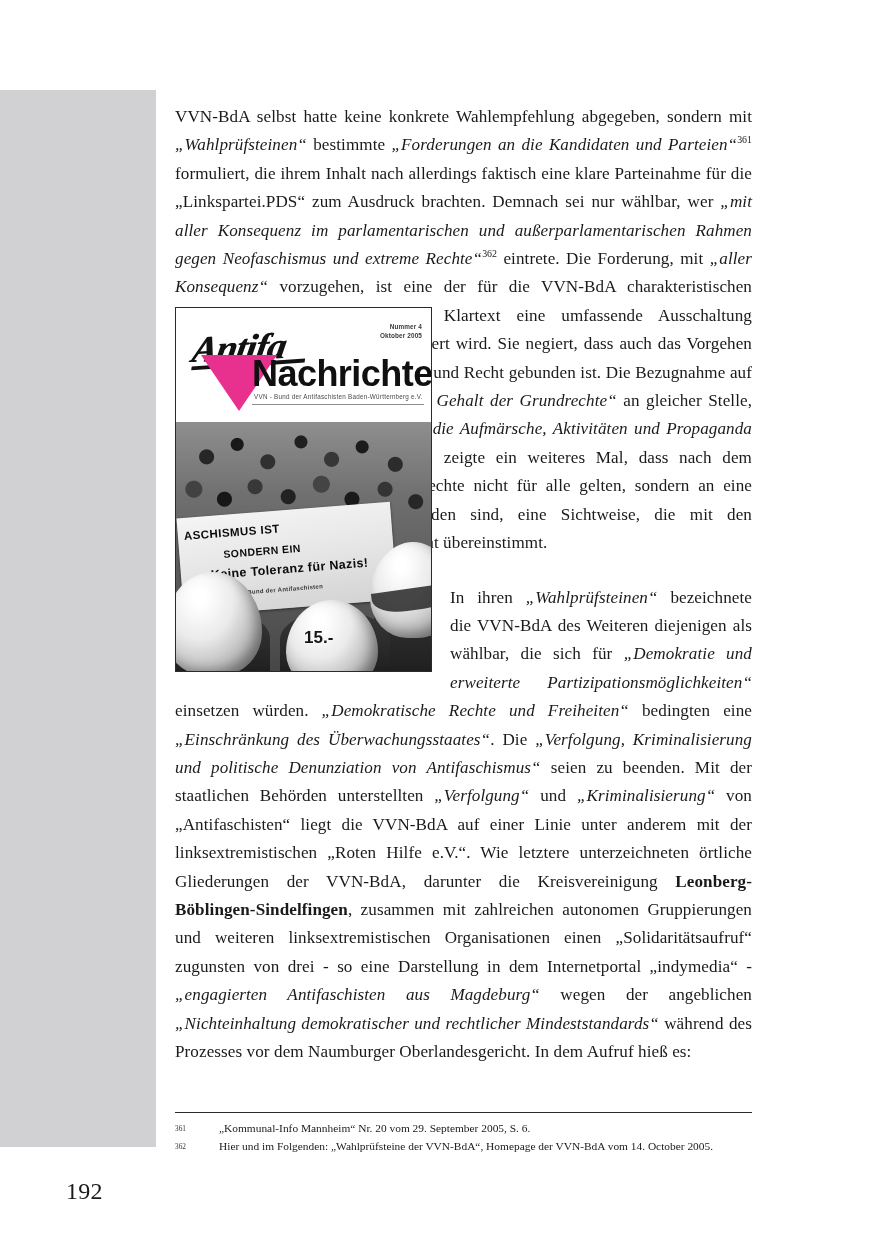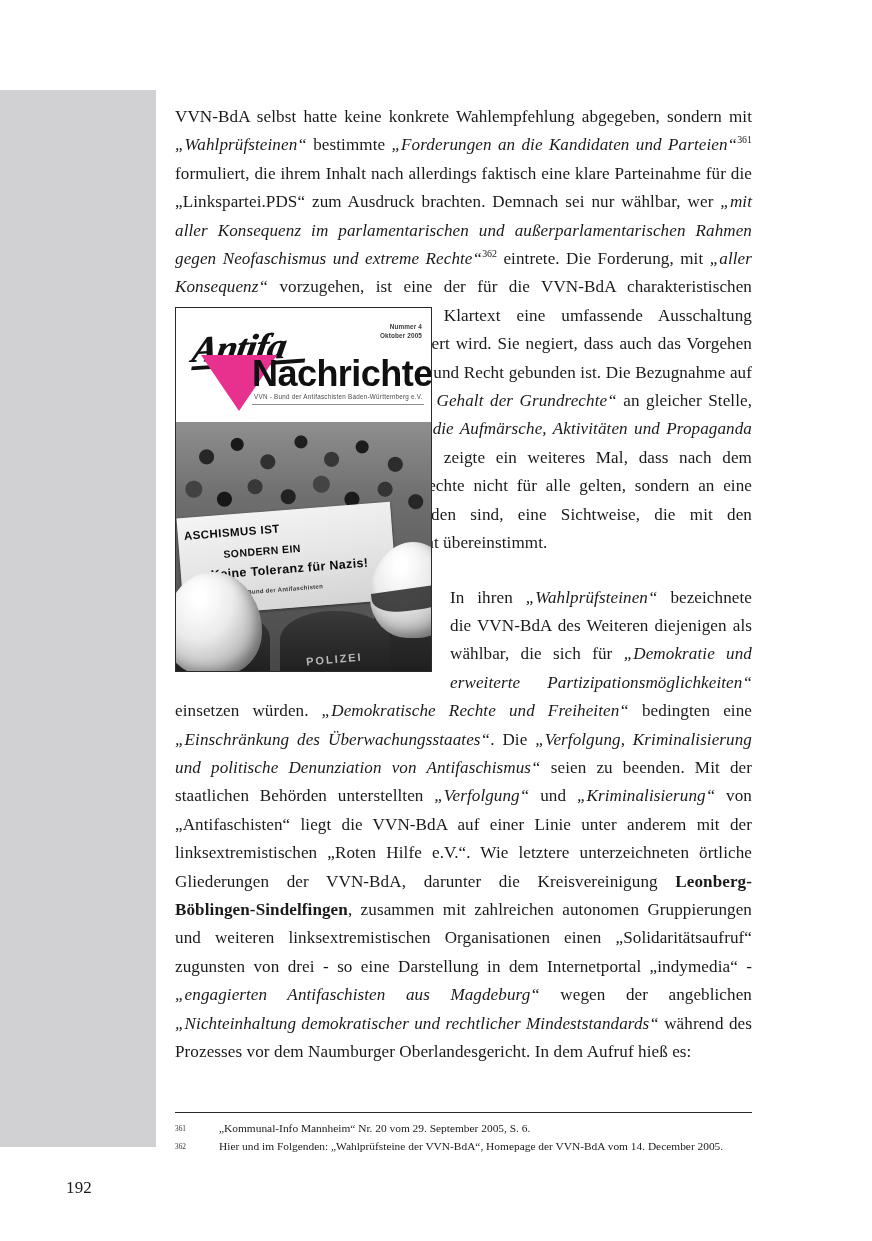--- a/index.html
+++ b/index.html
@@ -281,21 +281,21 @@
     padding-top: 1px;
     color: #333;
   }
   .fn-text { flex: 1 1 auto; margin-left: 16px; }
 
   
   .page-number {
     position: absolute;
     left: 66px;
     top: 1178px;
-    font-size: 17px;
+    font-size: 24px;
     color: #1a1a1a;
     letter-spacing: 0.01em;
   }
 </style>
 </head>
 <body>
 
 <div class="page">
 
   <div class="side-band"></div>
@@ -330,38 +330,41 @@
           </div>
 
           <div class="torso torso-l"></div>
           <div class="torso torso-r"></div>
           <div class="torso torso-c"></div>
           <div class="polizei">POLIZEI</div>
 
           <div class="helmet helmet-r"></div>
           <div class="visor visor-r"></div>
           <div class="helmet helmet-l"></div>
+          <div class="helmet helmet-c">
+            <span class="helmet-num">15.-</span>
+          </div>
         </div>
 
       </div>
     </div>
 
     <p class="body-par" style="margin-top:26px;"><span>In ihren </span><i>„Wahlprüfsteinen“</i><span> bezeichnete die VVN-BdA des Weiteren diejenigen als wählbar, die sich für </span><i>„Demokratie und erweiterte Partizipationsmöglichkeiten“</i><span> einsetzen würden. </span><i>„Demokratische Rechte und Freiheiten“</i><span> bedingten eine </span><i>„Einschränkung des Überwachungsstaates“</i><span>. Die </span><i>„Verfolgung, Kriminalisierung und politische Denunziation von Antifaschismus“</i><span> seien zu beenden. Mit der staatlichen Behörden unterstellten </span><i>„Verfolgung“</i><span> und </span><i>„Kriminalisierung“</i><span> von „Antifaschisten“ liegt die VVN-BdA auf einer Linie unter anderem mit der linksextremistischen „Roten Hilfe e.V.“. Wie letztere unterzeichneten örtliche Gliederungen der VVN-BdA, darunter die Kreisvereinigung </span><b class="bd">Leonberg-Böblingen-Sindelfingen</b><span>, zusammen mit zahlreichen autonomen Gruppierungen und weiteren linksextremistischen Organisationen einen „Solidaritätsaufruf“ zugunsten von drei - so eine Darstellung in dem Internetportal „indymedia“ - </span><i>„engagierten Antifaschisten aus Magdeburg“</i><span> wegen der angeblichen </span><i>„Nichteinhaltung demokratischer und rechtlicher Mindeststandards“</i><span> während des Prozesses vor dem Naumburger Oberlandesgericht. In dem Aufruf hieß es:</span></p>
 
   </div>
 
   <div class="footnotes">
     <div class="fn-rule"></div>
 
     <div class="fn-row">
       <div class="fn-num">361</div>
       <div class="fn-text">„Kommunal-Info Mannheim“ Nr. 20 vom 29. September 2005, S. 6.</div>
     </div>
 
     <div class="fn-row">
       <div class="fn-num">362</div>
-      <div class="fn-text">Hier und im Folgenden: „Wahlprüfsteine der VVN-BdA“, Homepage der VVN-BdA vom 14. December 2005.</div>
+      <div class="fn-text">Hier und im Folgenden: „Wahlprüfsteine der VVN-BdA“, Homepage der VVN-BdA vom 14. October 2005.</div>
     </div>
   </div>
 
   <div class="page-number">192</div>
 
 </div>
 
 </body></html>

